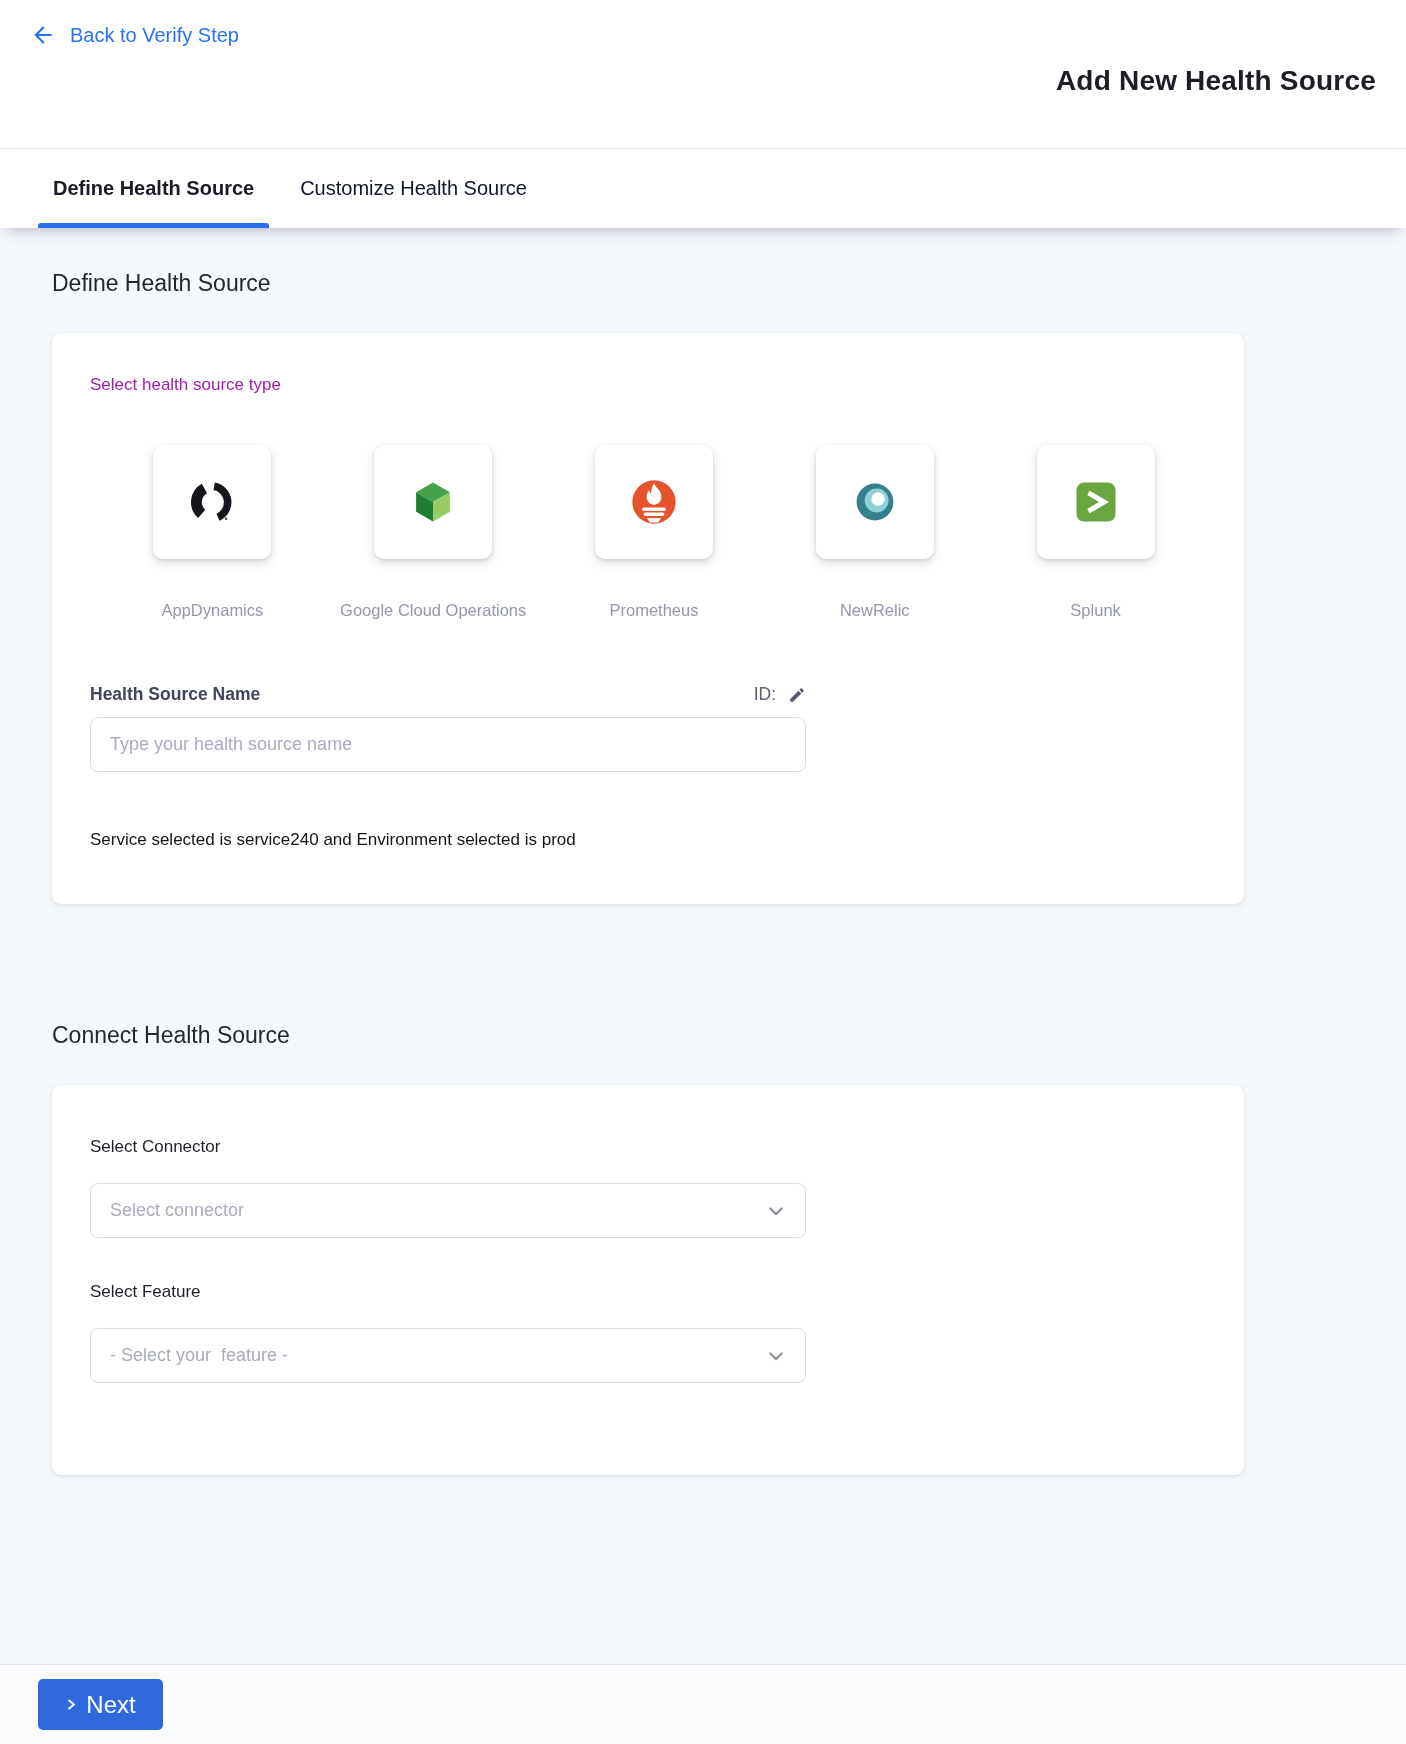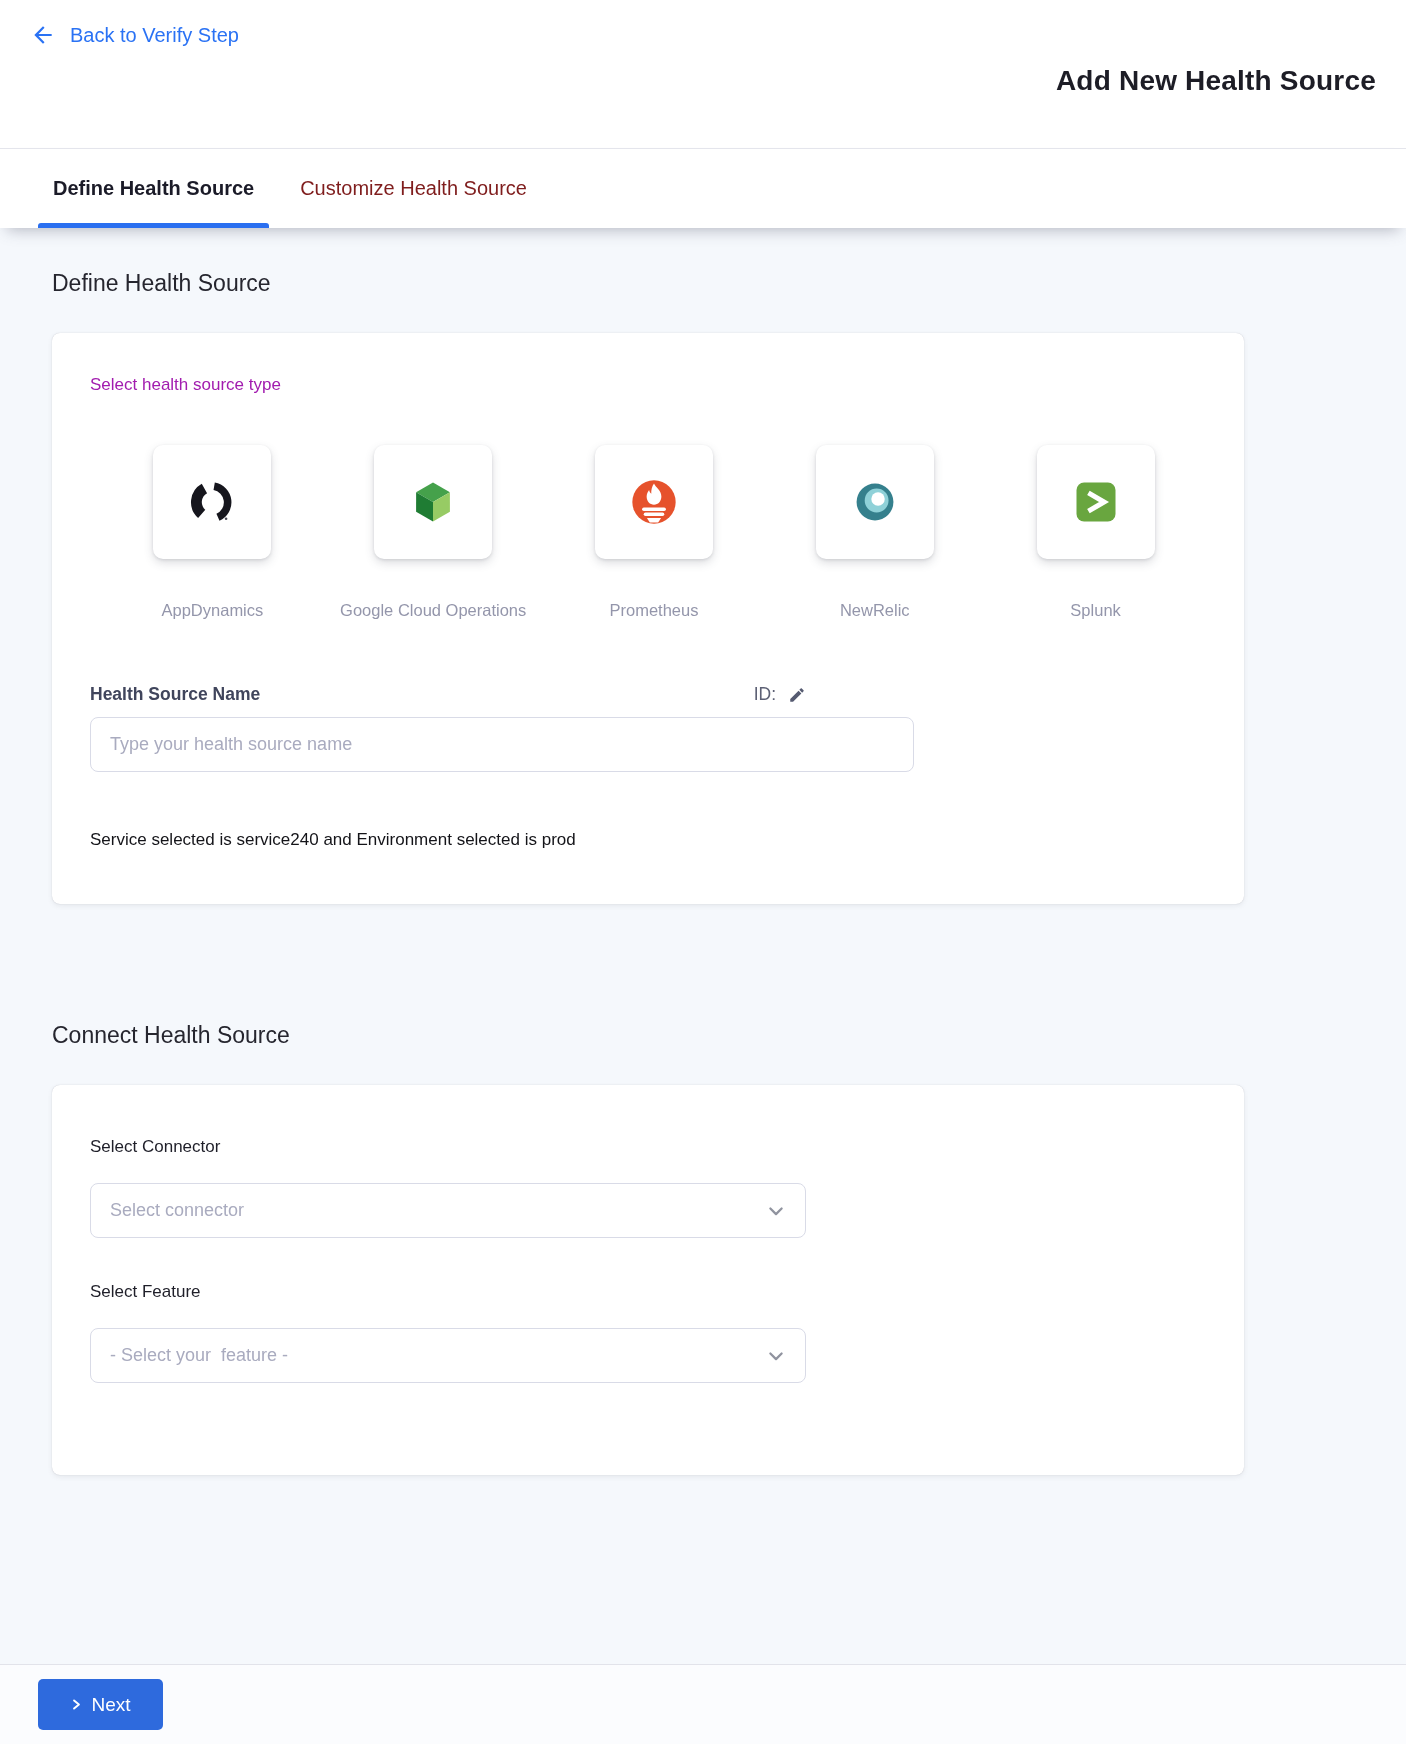--- a/index.html
+++ b/index.html
@@ -23,21 +23,21 @@
 
   
   .tabs {
     background: #fff; height: 80px; border-top: 1px solid #e4e5ec;
     display: flex; align-items: center; padding-left: 38px;
     position: relative; z-index: 2;
     box-shadow: 0 9px 14px -7px rgba(75, 78, 102, 0.38);
   }
   .tab { position: relative; height: 100%; display: flex; align-items: center; padding: 0 15px; cursor: pointer; }
   .tab + .tab { margin-left: 16px; }
-  .tab span { font-size: 20px; color: #7f1d1d; font-weight: 400; }
+  .tab span { font-size: 20px; color: #0f172a; font-weight: 400; }
   .tab.active span { color: #1b1b28; font-weight: 700; }
   .tab.active::after {
     content: ""; position: absolute; left: 0; right: 0; bottom: 0; height: 5px;
     background: #2a6ff0; border-radius: 3px 3px 0 0;
   }
 
   
   .content { flex: 1; background: #f5f8fc; position: relative; z-index: 1; }
   .section-heading { font-size: 23px; font-weight: 400; color: #26262f; margin: 42px 0 0 52px; }
   .section-heading.connect { margin-top: 118px; }
@@ -63,21 +63,21 @@
   .tile svg { width: 52px; height: 52px; }
   .tile-label { margin-top: 42px; font-size: 16.5px; color: #9496ab; white-space: nowrap; }
 
   
   .name-row { margin-top: 64px; width: 716px; display: flex; justify-content: space-between; align-items: center; }
   .name-label { font-size: 17.5px; font-weight: 600; color: #40455c; }
   .id-group { display: flex; align-items: center; gap: 12px; color: #5d6175; font-size: 17.5px; }
   .pencil-icon { width: 18px; height: 18px; cursor: pointer; }
 
   .text-input {
-    margin-top: 12px; width: 824px; height: 55px;
+    margin-top: 12px; width: 716px; height: 55px;
     border: 1px solid #d9dbe7; border-radius: 8px; background: #fff;
     font-family: "Liberation Sans", sans-serif; font-size: 18px; color: #22222a;
     padding: 0 19px; outline: none;
   }
   .text-input::placeholder { color: #a9abbf; }
 
   .service-note { margin-top: 58px; font-size: 17px; color: #141419; }
 
   
   .select-label { font-size: 17px; color: #1f1f29; }
@@ -93,21 +93,21 @@
 
   
   .footer {
     height: 80px; background: #fbfcfe; border-top: 1px solid #e2e3ea;
     display: flex; align-items: center; padding-left: 38px;
   }
   .next-button {
     display: flex; align-items: center; justify-content: center; gap: 8px;
     min-width: 125px; height: 51px; padding: 0 24px;
     background: #2e6add; color: #fff; border: none; border-radius: 5px;
-    font-family: "Liberation Sans", sans-serif; font-size: 19px; font-weight: 500;
+    font-family: "Liberation Sans", sans-serif; font-size: 24px; font-weight: 500;
     cursor: pointer;
   }
   .next-chevron { width: 13px; height: 13px; }
 </style>
 </head>
 <body>
 
 <div class="page">
 
   <header class="topbar">

